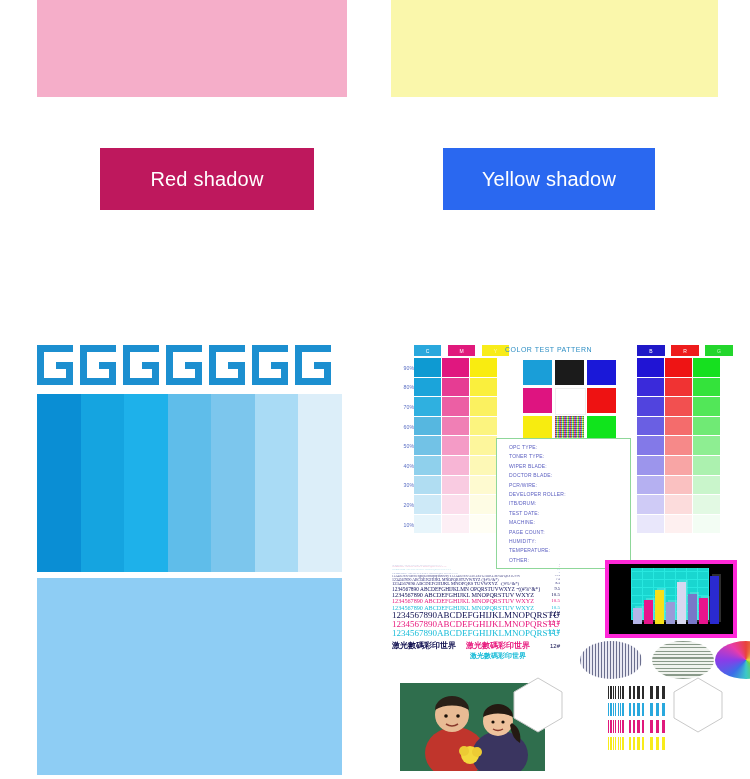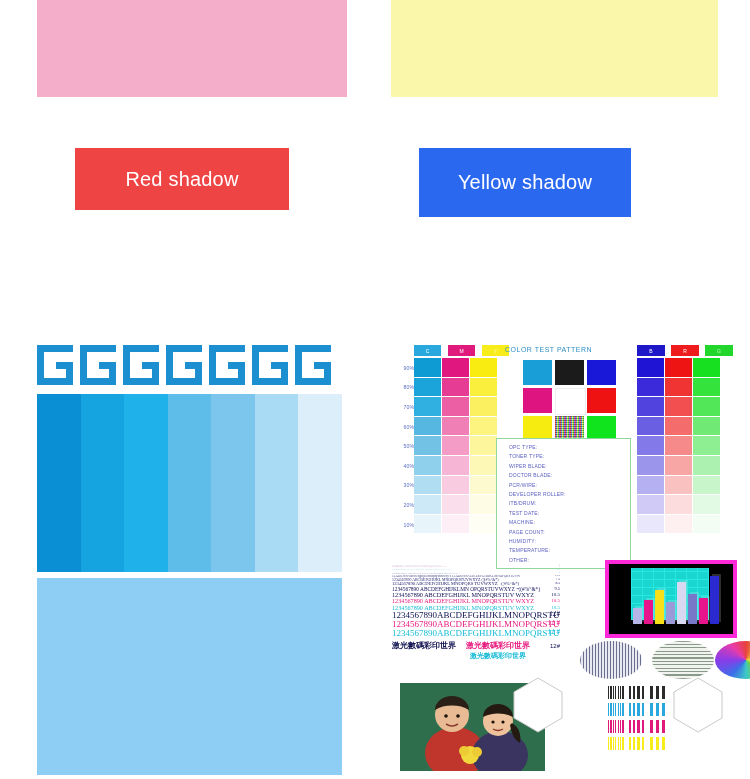--- a/index.html
+++ b/index.html
@@ -9,21 +9,21 @@
   .abs{position:absolute;}
 
   
   .swatch-pink{left:37px;top:0;width:310px;height:97px;background:#f5aec9;}
   .swatch-yellow{left:391px;top:0;width:327px;height:97px;background:#faf7ab;}
 
   
   .btn{background:#2a68f0;color:#ffffff;display:flex;align-items:center;
        justify-content:center;font-size:20px;letter-spacing:.2px;}
   .btn-red{left:75px;top:148px;width:214px;height:62px;}
-  .btn-yellow{left:419px;top:148px;width:212px;height:69px;}
+  .btn-yellow{left:443px;top:148px;width:212px;height:62px;}
 
   
   .gblock{left:37px;top:345px;width:305px;height:40px;display:flex;gap:7px;}
   .gletter{width:36px;height:40px;position:relative;}
   .gletter i{position:absolute;display:block;background:#1c8fd0;}
   .g-t{left:0;top:0;width:36px;height:7px;}
   .g-l{left:0;top:0;width:7px;height:40px;}
   .g-b{left:0;bottom:0;width:36px;height:7px;}
   .g-r{right:0;bottom:0;width:7px;height:20px;}
   .g-m{right:0;top:17px;width:17px;height:7px;}
@@ -108,21 +108,21 @@
       display:grid;grid-template-columns:repeat(3,16px);
       grid-template-rows:repeat(4,13px);gap:4px 5px;}
   .patchgrid span{display:block;width:100%;height:100%;}
 </style>
 </head>
 <body>
 
 <div class="abs swatch-pink" style="background: rgb(245, 174, 201);"></div>
 <div class="abs swatch-yellow" style="background: rgb(250, 247, 171);"></div>
 
-<div class="abs btn btn-red" style="background: #ef4444;">
+<div class="abs btn btn-red" style="background: #be185d; margin-left: 25px;">
   <span>Red shadow</span>
 </div>
 <div class="abs btn btn-yellow" style="background: rgb(42, 104, 240);">
   <span>Yellow shadow</span>
 </div>
 
 <div class="abs gblock" id="gblock">
     <div class="gletter">
       <i class="g-t" style="background: rgb(28, 143, 208);"></i>
       <i class="g-l" style="background: rgb(28, 143, 208);"></i>

